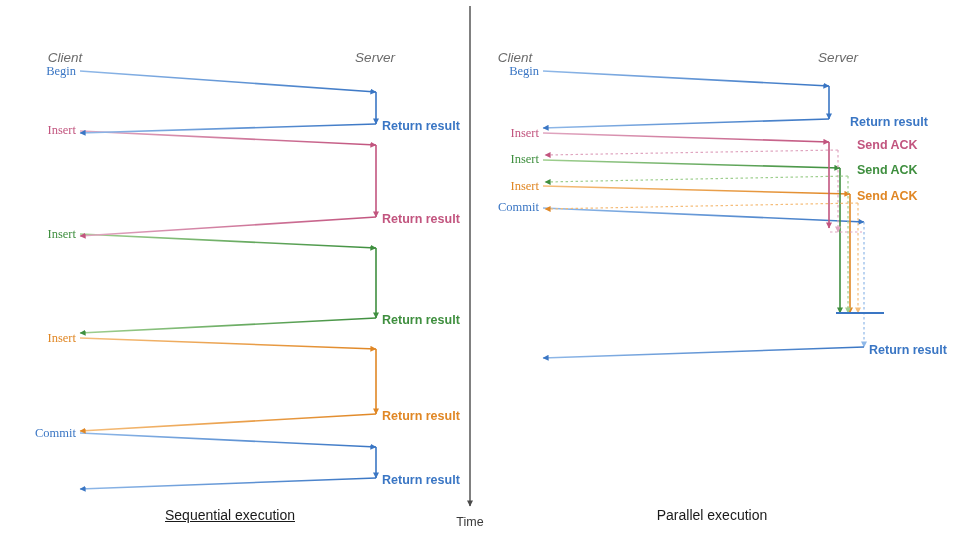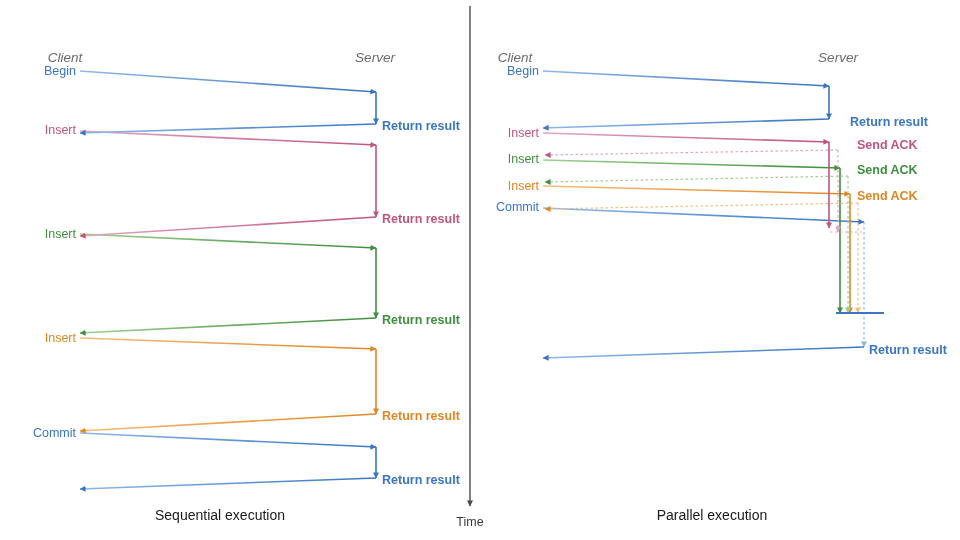--- a/index.html
+++ b/index.html
@@ -22,21 +22,21 @@
     width: 960px;
     height: 540px;
   }
   .lbl {
     position: absolute;
     font-size: 12.5px;
     white-space: nowrap;
     line-height: 1;
   }
   .lbl-right { transform: translateY(-50%); font-weight: bold; }
-  .lbl-left  { transform: translate(-100%, -50%); }
+  .lbl-left  { transform: translate(-100%, -50%); font-family: Liberation Serif, serif; }
   .lbl-center { transform: translate(-50%, -50%); }
   .head {
     font-style: italic;
     font-size: 13.5px;
     color: #6b6b6b;
     margin-top: 24px;
   }
   .caption {
     font-size: 14px;
     color: #1a1a1a;
@@ -298,21 +298,21 @@
       <line x1="858" y1="203" x2="545" y2="209" stroke="#f5bd7a" stroke-width="1.2" stroke-dasharray="2.5,2.5" marker-end="url(#mk31)"></line>
       <line x1="836" y1="313" x2="884" y2="313" stroke="#3a76c4" stroke-width="1.8"></line>
       <line x1="830" y1="232" x2="862" y2="232" stroke="#e0a6c0" stroke-width="1.1" stroke-dasharray="2.5,2.5"></line>
       <line x1="829" y1="119" x2="543" y2="128" stroke="url(#parallel-begin-response-gr)" stroke-width="1.6" marker-end="url(#mk32)"></line>
       <line x1="864" y1="347" x2="543" y2="358" stroke="url(#parallel-commit-response-gr)" stroke-width="1.6" marker-end="url(#mk33)"></line>
     </svg>
   <div id="labels-layer">
       <div class="lbl lbl-center timelabel" style="left: 470px; top: 522px;">Time</div>
       <div class="lbl lbl-center head" style="left: 65px; top: 34px;">Client</div>
       <div class="lbl lbl-center head" style="left: 375px; top: 34px;">Server</div>
-      <div class="lbl lbl-center caption" style="left: 220px; top: 515px;">Sequential execution</div>
+      <div class="lbl lbl-center caption" style="left: 230px; top: 515px; text-decoration: underline;">Sequential execution</div>
       <div class="lbl lbl-left" style="left: 76px; top: 71px; color: rgb(58, 118, 196);">Begin</div>
       <div class="lbl lbl-left" style="left: 76px; top: 130px; color: rgb(194, 85, 127);">Insert</div>
       <div class="lbl lbl-left" style="left: 76px; top: 234px; color: rgb(63, 143, 63);">Insert</div>
       <div class="lbl lbl-left" style="left: 76px; top: 338px; color: rgb(224, 135, 37);">Insert</div>
       <div class="lbl lbl-left" style="left: 76px; top: 433px; color: rgb(58, 118, 196);">Commit</div>
       <div class="lbl lbl-right" style="left: 382px; top: 126px; color: rgb(58, 118, 196);">Return result</div>
       <div class="lbl lbl-right" style="left: 382px; top: 219px; color: rgb(194, 85, 127);">Return result</div>
       <div class="lbl lbl-right" style="left: 382px; top: 320px; color: rgb(63, 143, 63);">Return result</div>
       <div class="lbl lbl-right" style="left: 382px; top: 416px; color: rgb(224, 135, 37);">Return result</div>
       <div class="lbl lbl-right" style="left: 382px; top: 480px; color: rgb(58, 118, 196);">Return result</div>

